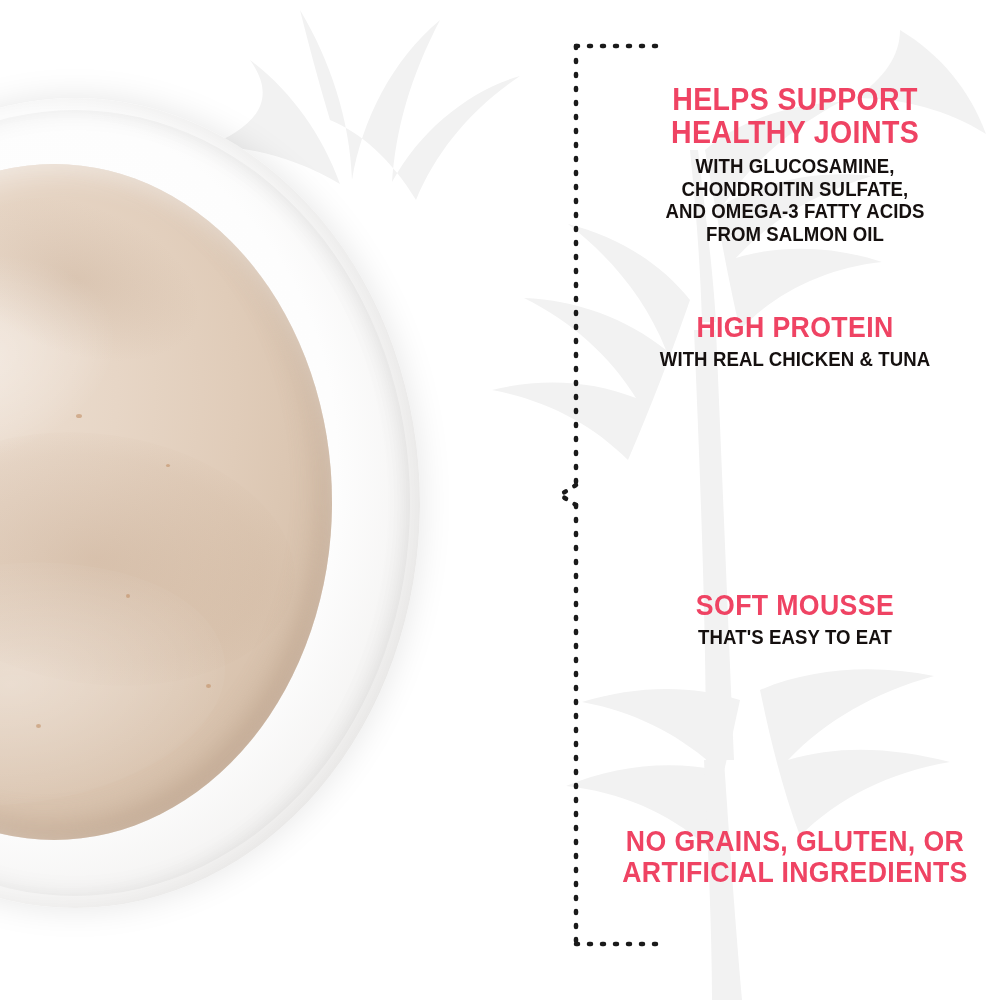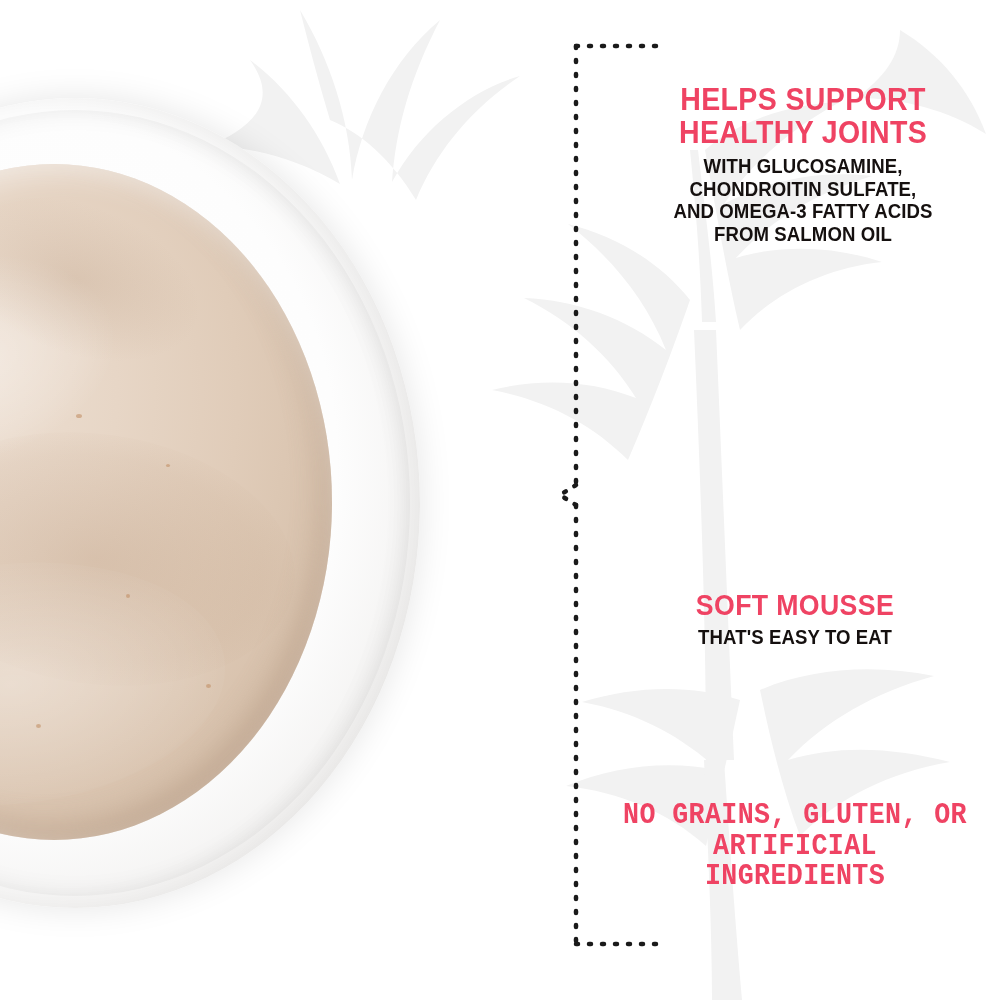--- a/index.html
+++ b/index.html
@@ -136,26 +136,26 @@
   .feature-sub {
     color: #15100f;
     font-weight: 700;
     line-height: 1.14;
     margin: 0;
     text-transform: uppercase;
     letter-spacing: 0.1px;
     transform: scaleX(0.93);
   }
 
-  .f0 { position: absolute; top: 0px;   left: 8px; text-align: center; }
+  .f0 { position: absolute; top: 0px;   left: 0; text-align: center; }
   .f1 { position: absolute; top: 228px; left: 0; }
   .f2 { position: absolute; top: 348px; left: 0; }
   .f3 { position: absolute; top: 506px; left: 0; }
   .f4 { position: absolute; top: 628px; left: 0; }
-  .f5 { position: absolute; top: 717px; left: 0; font-family: Liberation Mono, monospace; }
+  .f5 { position: absolute; top: 742px; left: 0; }
 
   .t-lg { font-size: 31px; }
   .t-md { font-size: 29px; }
   .s-md { font-size: 20px; }
   .s-sm { font-size: 19px; }
 </style>
 </head>
 <body>
 
 <div id="root">
@@ -224,20 +224,28 @@
         <div>HEALTHY JOINTS</div>
       </div>
       <div class="feature-sub s-md">
         <div>WITH GLUCOSAMINE,</div>
         <div>CHONDROITIN SULFATE,</div>
         <div>AND OMEGA-3 FATTY ACIDS</div>
         <div>FROM SALMON OIL</div>
       </div>
     </div>
 
+    <div class="feature f1">
+      <div class="feature-title t-md">
+        <div>HIGH PROTEIN</div>
+      </div>
+      <div class="feature-sub s-md">
+        <div>WITH REAL CHICKEN &amp; TUNA</div>
+      </div>
+    </div>
 
 
     <div class="feature f3">
       <div class="feature-title t-md">
         <div>SOFT MOUSSE</div>
       </div>
       <div class="feature-sub s-md">
         <div>THAT'S EASY TO EAT</div>
       </div>
     </div>

